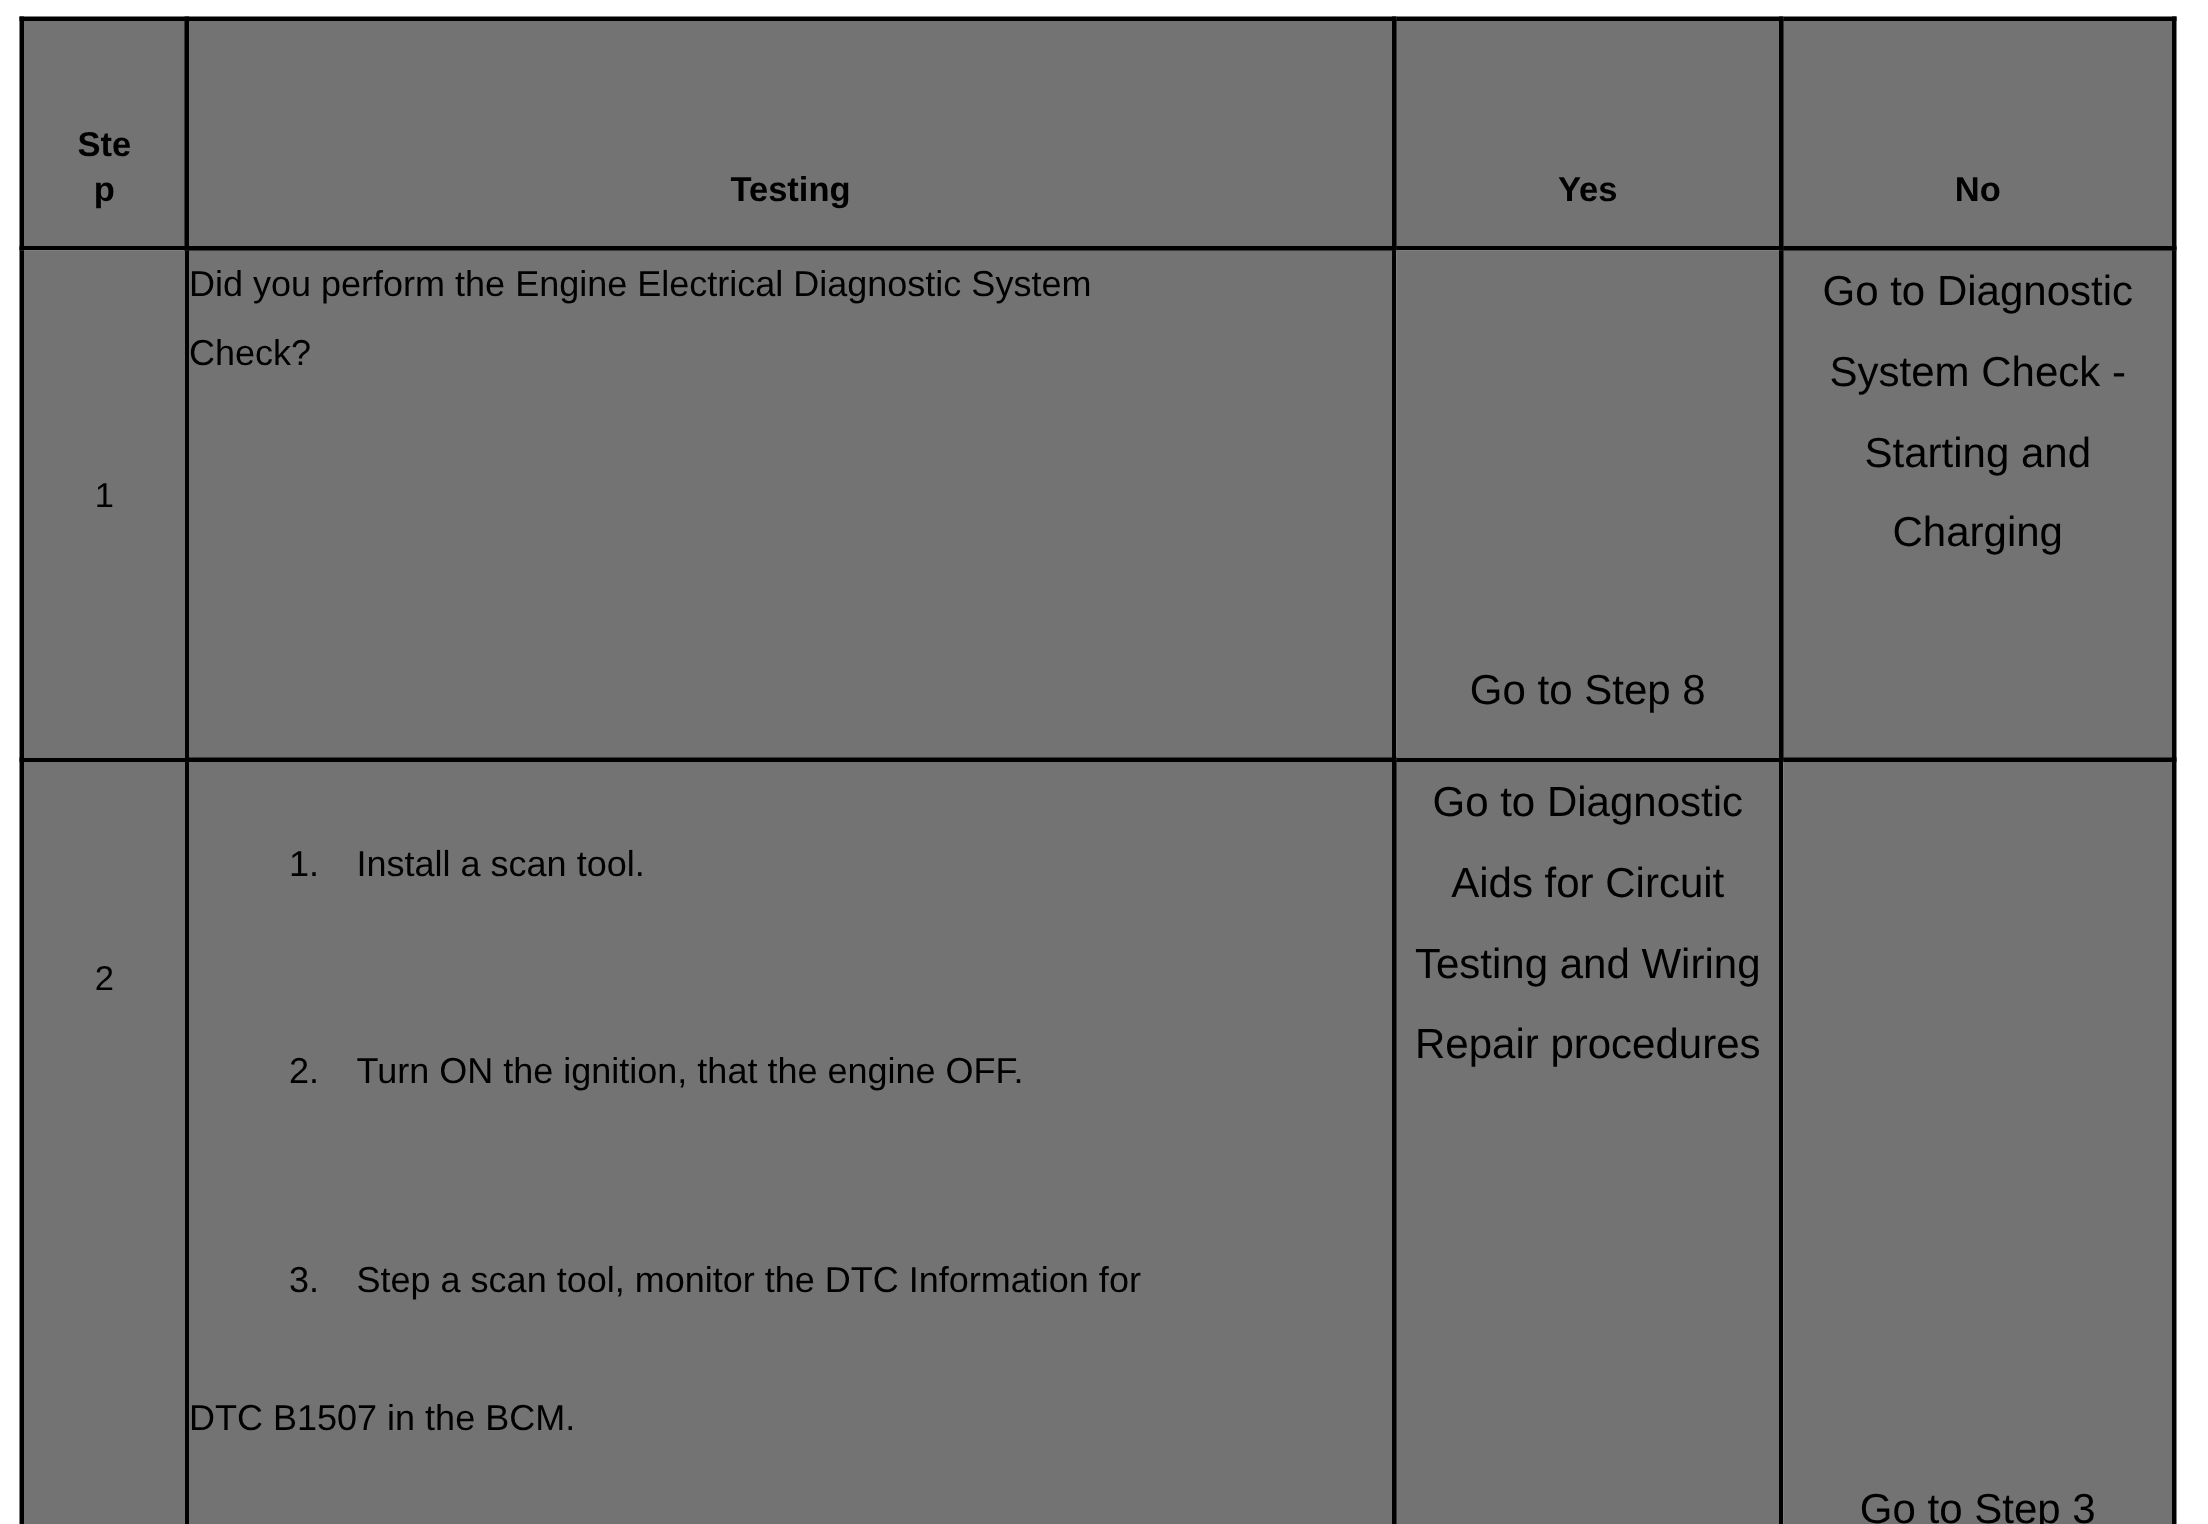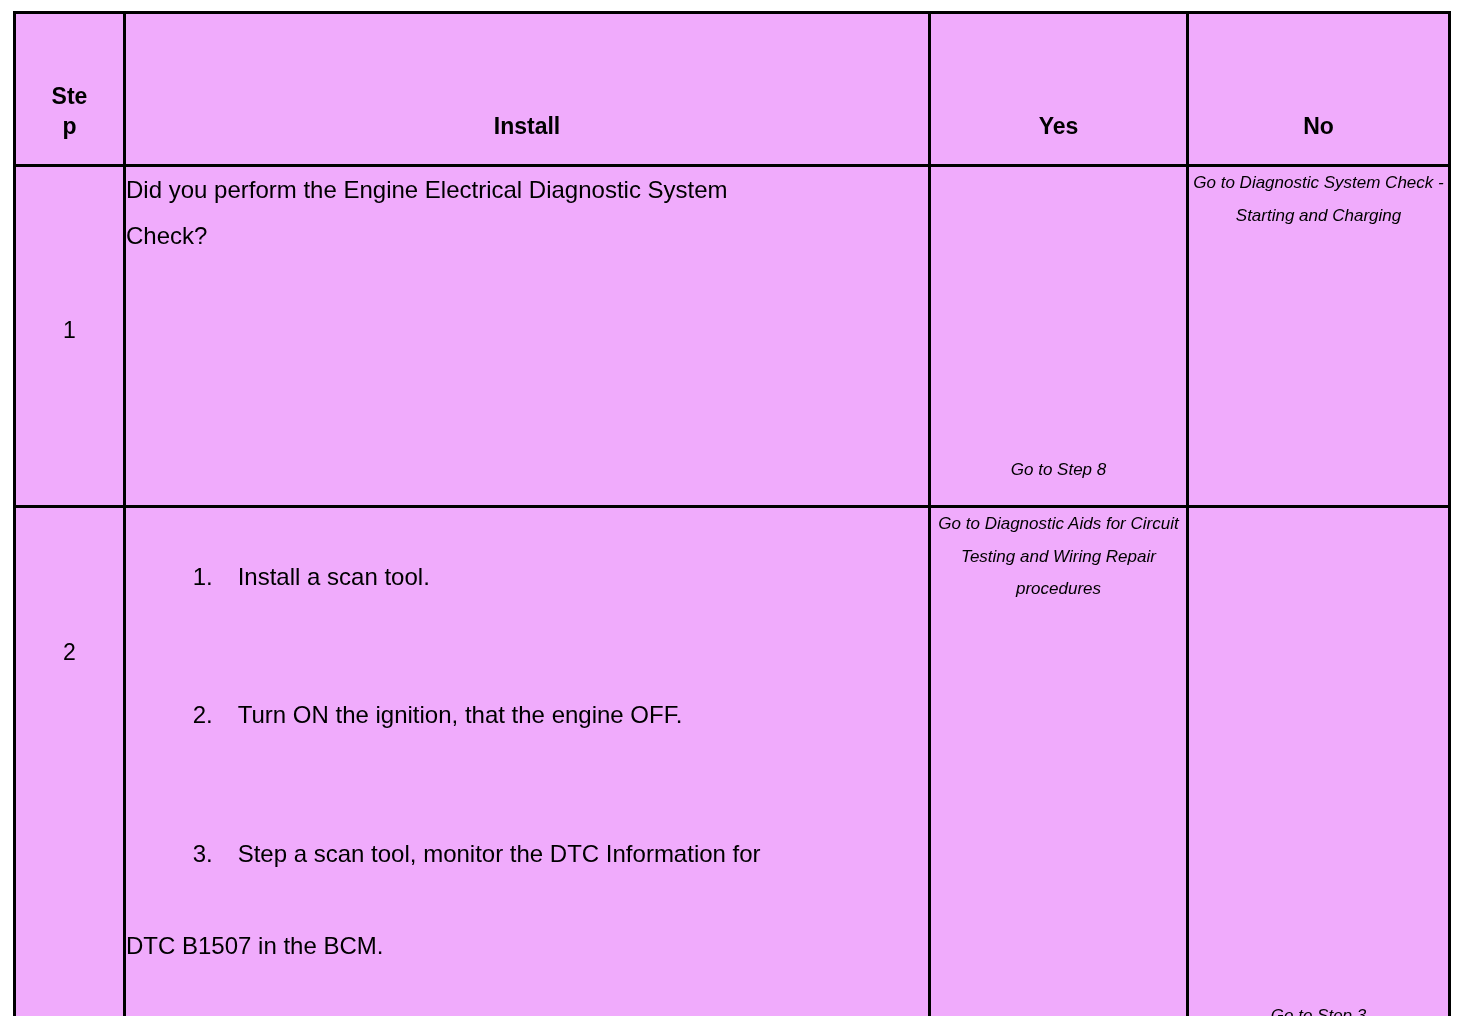--- a/index.html
+++ b/index.html
@@ -31,21 +31,21 @@
     border-collapse: collapse;
     table-layout: fixed;
     background: #ffffff;
   }
 
   table.diag-table td,
   table.diag-table th {
     border: 3px solid #000000;
     padding: 0;
     vertical-align: top;
-    background: #f0abfc;
+    background: #737373;
   }
 
   
   col.c-step   { width: 110px; }
   col.c-action { width: 805px; }
   col.c-yes    { width: 258px; }
   col.c-no     { width: 262px; }
 
   
   tr.header-row td {
@@ -93,25 +93,24 @@
     white-space: pre;
   }
   .num-marker {
     display: inline-block;
     width: 45px;
   }
 
   .spacer-line { height: 36px; }
 
   .result-cell {
-    font-size: 17px;
+    font-size: 28px;
     text-align: center;
     line-height: 1.92;
     box-sizing: border-box;
-    font-style: italic;
   }
   .result-top    { padding: 20px 8px 0 8px; }
   .result-bottom {
     position: relative;
     padding: 0 8px;
   }
   .anchor-bottom {
     position: absolute;
     left: 8px;
     right: 8px;
@@ -139,21 +138,21 @@
     </colgroup>
 
     <tbody>
         <tr class="header-row">
       <td>
         <div class="hdr-inner">
           <div class="hdr-step">Step</div>
         </div>
       </td>
       <td>
-        <div class="hdr-inner">Install</div>
+        <div class="hdr-inner">Testing</div>
       </td>
       <td>
         <div class="hdr-inner">Yes</div>
       </td>
       <td>
         <div class="hdr-inner">No</div>
       </td>
     </tr>
 
     <tr class="row-1">

